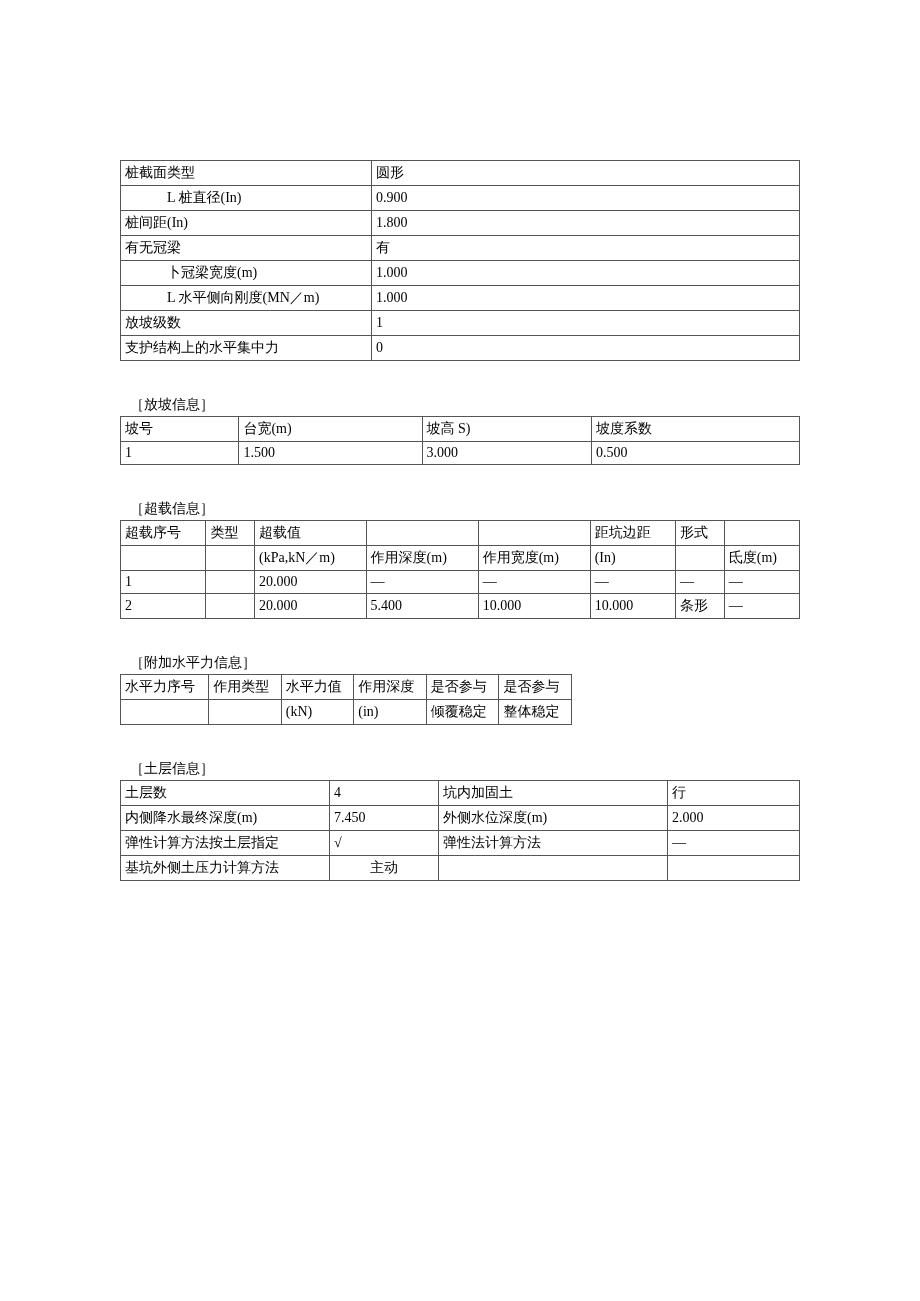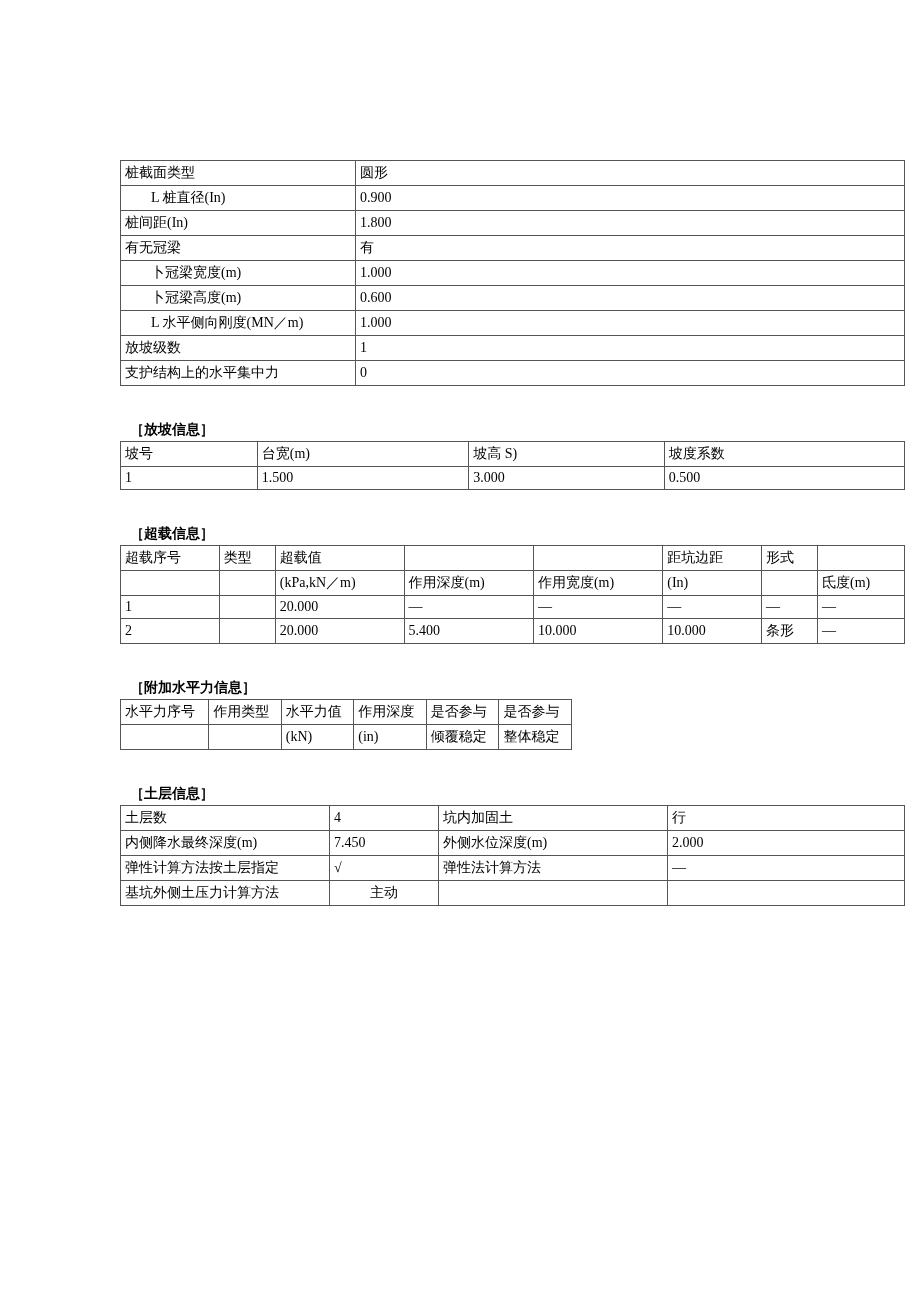--- a/index.html
+++ b/index.html
@@ -5,38 +5,37 @@
     body {
       font-family: "SimSun", "宋体", serif;
       font-size: 14px;
       background: #fff;
       margin: 0;
       padding: 160px 120px 60px 120px;
       color: #000;
     }
     table {
       border-collapse: collapse;
-      width: 785px;
+      width: 680px;
       margin-bottom: 12px;
     }
     td {
       border: 1px solid #555;
       padding: 3px 4px;
       vertical-align: middle;
       font-size: 14px;
     }
     .section-title {
       font-size: 14px;
       margin-top: 35px;
       margin-bottom: 2px;
       padding-left: 10px;
-      font-weight: bold;
     }
     .indent1 {
-      padding-left: 30px;
+      padding-left: 46px;
     }
     .col-label {
       width: 200px;
     }
   </style>
 </head>
 <body>
 
 <table>
   <tbody id="basic-body">
@@ -52,24 +51,20 @@
         <td class="col-label">桩间距(In)</td>
         <td>1.800</td>
       </tr>
       <tr>
         <td class="col-label">有无冠梁</td>
         <td>有</td>
       </tr>
       <tr>
         <td class="col-label indent1">卜冠梁宽度(m)</td>
         <td>1.000</td>
-      </tr>
-      <tr>
-        <td class="col-label indent1">卜冠梁高度(m)</td>
-        <td>0.600</td>
       </tr>
       <tr>
         <td class="col-label indent1">L 水平侧向刚度(MN／m)</td>
         <td>1.000</td>
       </tr>
       <tr>
         <td class="col-label">放坡级数</td>
         <td>1</td>
       </tr>
       <tr>

